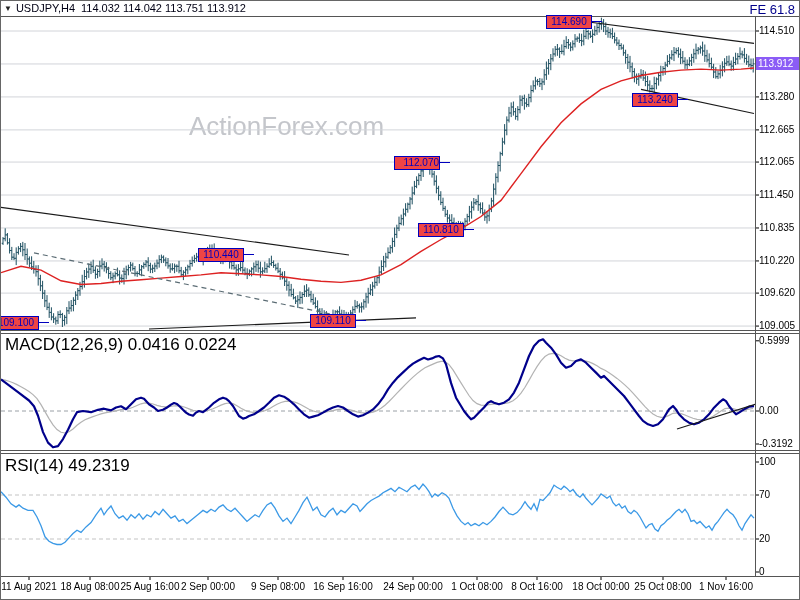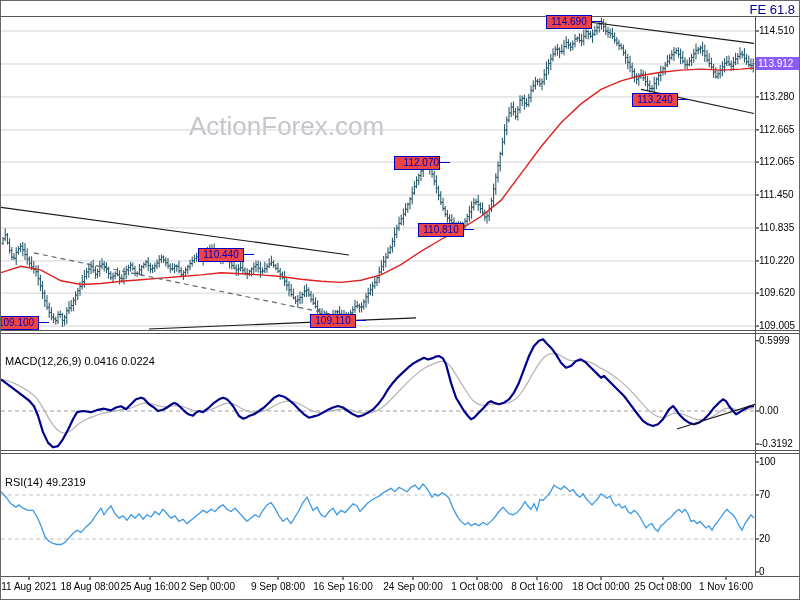--- a/index.html
+++ b/index.html
@@ -5,21 +5,21 @@
   html,body{margin:0;padding:0;background:#fff;}
   .screen{position:relative;width:800px;height:600px;background:#fff;
     font-family:"Liberation Sans",sans-serif;overflow:hidden;
     border:1px solid #666;box-sizing:border-box;}
   #cv{position:absolute;left:0;top:0;z-index:2;}
   .watermark{position:absolute;left:188px;top:110px;font-size:26px;color:#c4c6cb;z-index:1;}
   .header{position:absolute;left:3px;top:1px;font-size:11px;color:#000014;z-index:3;white-space:nowrap;}
   .arr{font-size:8px;margin-right:4px;vertical-align:1px;color:#222;}
   .ohlc{margin-left:6px;}
   .fe{position:absolute;right:4px;top:1px;font-size:13px;color:#00008b;z-index:3;}
-  .ptitle{position:absolute;left:4px;font-size:11px;color:#000;z-index:3;margin-top:20px;}
+  .ptitle{position:absolute;left:4px;font-size:17px;color:#000;z-index:3;}
   .macdt{top:334px;}
   .rsit{top:455px;}
   .ylab{position:absolute;left:758px;font-size:10px;color:#000;z-index:3;white-space:nowrap;}
   .xlab{position:absolute;top:580px;width:72px;text-align:center;font-size:10px;color:#000;z-index:3;white-space:nowrap;}
   .pricebox{position:absolute;z-index:3;border:1px solid #0000bd;color:#0000bd;background:#ef4444;
     font-size:10px;height:12px;line-height:12px;width:44px;text-align:center;}
   .tag{position:absolute;left:755px;top:56px;width:43px;height:13px;background:#8b5cf6;color:#fff;
     font-size:10px;line-height:13px;padding-left:2px;z-index:4;}
 </style>
 </head>
@@ -97,20 +97,23 @@
       <line x1="662" y1="575" x2="662" y2="579" stroke="#000"></line>
       <line x1="725" y1="575" x2="725" y2="579" stroke="#000"></line>
       <line x1="0" y1="15.5" x2="800" y2="15.5" stroke="#555555"></line>
       <line x1="0" y1="329.5" x2="800" y2="329.5" stroke="#555555"></line>
       <line x1="0" y1="332.5" x2="800" y2="332.5" stroke="#555555"></line>
       <line x1="0" y1="449.5" x2="800" y2="449.5" stroke="#555555"></line>
       <line x1="0" y1="452.5" x2="800" y2="452.5" stroke="#555555"></line>
       <line x1="0" y1="575.5" x2="800" y2="575.5" stroke="#555555"></line>
       <line x1="754.5" y1="15" x2="754.5" y2="575" stroke="#555555"></line>
     </svg>
+  <div class="header">
+    <span class="arr">▼</span><span>USDJPY,H4</span><span class="ohlc">114.032 114.042 113.751 113.912</span>
+  </div>
   <div class="fe">FE 61.8</div>
   <div class="ptitle macdt">MACD(12,26,9) 0.0416 0.0224</div>
   <div class="ptitle rsit">RSI(14) 49.2319</div>
   <div class="tag">113.912</div>
 <div class="ylab" style="top: 24px;">114.510</div>
     <div class="ylab" style="top: 89.928px;">113.280</div>
     <div class="ylab" style="top: 122.892px;">112.665</div>
     <div class="ylab" style="top: 155.052px;">112.065</div>
     <div class="ylab" style="top: 188.016px;">111.450</div>
     <div class="ylab" style="top: 220.98px;">110.835</div>

